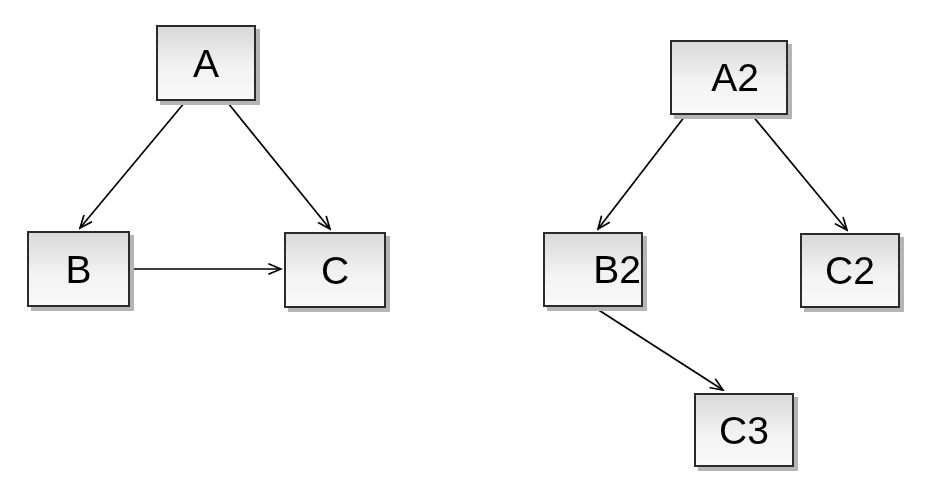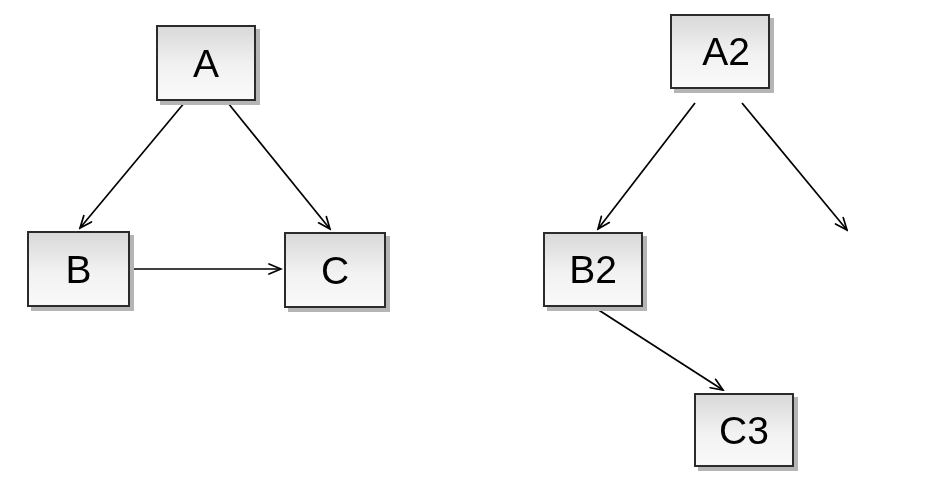--- a/index.html
+++ b/index.html
@@ -36,22 +36,22 @@
     font-size: 39px;
     color: #000000;
     line-height: 1;
     letter-spacing: 0px;
     user-select: none;
   }
   
   .node-a  { left: 156px; top:  25px; width: 100px; height: 76px; }
   .node-b  { left:  27px; top: 231px; width: 103px; height: 76px; }
   .node-c  { left: 284px; top: 232px; width: 102px; height: 76px; }
-  .node-a2 { left: 670px; top:  14px; width:  100px; height: 75px; padding-left: 12px; }
-  .node-b2 { left: 543px; top: 232px; width: 100px; height: 75px; }
+  .node-a2 { left: 670px; top:  40px; width:  118px; height: 75px; padding-left: 12px; }
+  .node-b2 { left: 543px; top: 232px; width: 100px; height: 75px; justify-content: flex-end; }
   .node-c2 { left: 800px; top: 233px; width: 100px; height: 75px; }
   .node-c3 { left: 677px; top: 393px; width: 100px; height: 74px; margin-left: 17px; }
 </style>
 </head>
 <body>
 
 <div class="canvas">
 
   <svg class="edges-layer" width="940" height="504" viewBox="0 0 940 504" xmlns="http://www.w3.org/2000/svg">
     <defs>
@@ -78,17 +78,20 @@
   <div class="node node-c">
     <span class="node-label">C</span>
   </div>
 
   <div class="node node-a2">
     <span class="node-label">A2</span>
   </div>
   <div class="node node-b2">
     <span class="node-label">B2</span>
   </div>
+  <div class="node node-c2">
+    <span class="node-label">C2</span>
+  </div>
   <div class="node node-c3">
     <span class="node-label">C3</span>
   </div>
 
 </div>
 
 </body></html>

